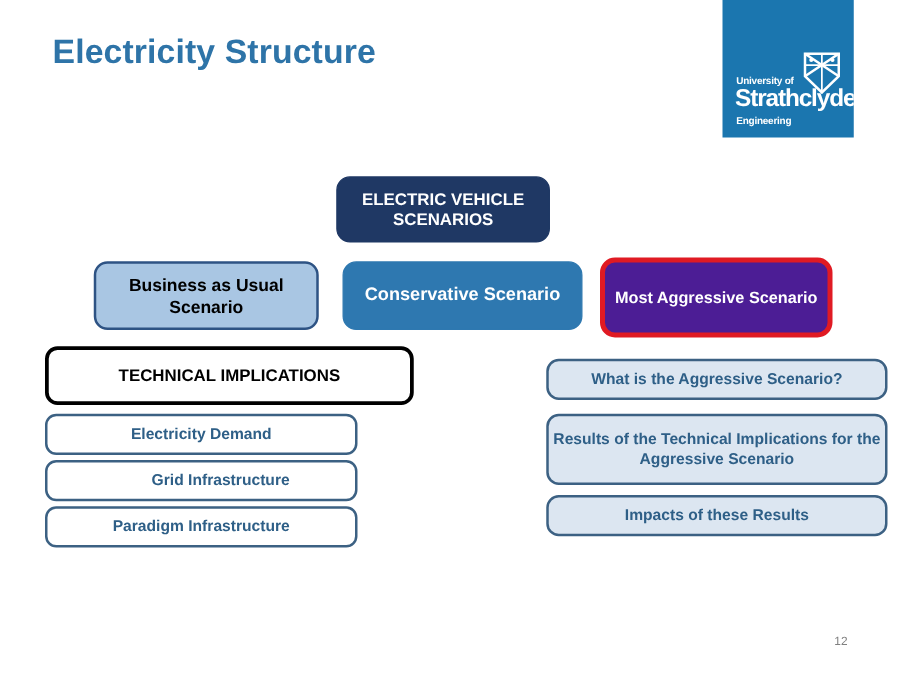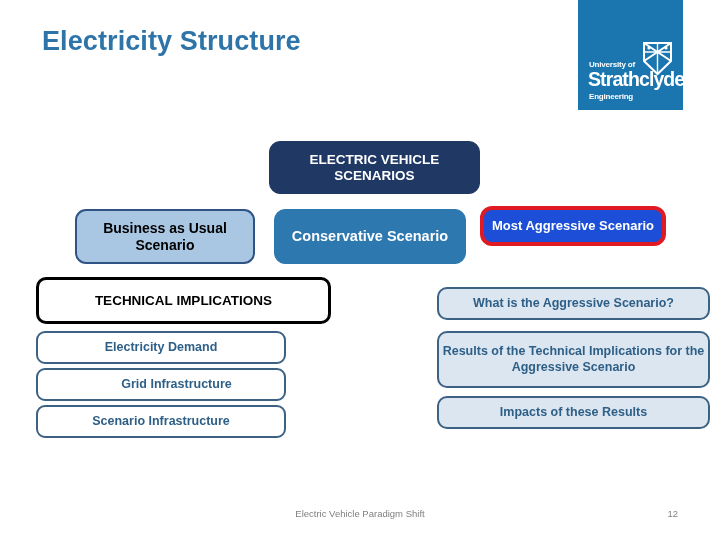--- a/index.html
+++ b/index.html
@@ -83,21 +83,21 @@
     justify-content: center;
     text-align: center;
     border-radius: 9px;
     line-height: 1.18;
   }
 
   
   .node-ev {
     left: 269px;
     top: 141px;
-    width: 211px;
+    width: 171px;
     height: 53px;
     background: #1F3864;
     border: 1px solid #1F3864;
     color: #ffffff;
     font-size: 13.5px;
     font-weight: bold;
     border-radius: 11px;
   }
 
   
@@ -122,22 +122,22 @@
     border: 1px solid #2E78B0;
     color: #ffffff;
     font-size: 14.5px;
     font-weight: bold;
     border-radius: 11px;
   }
   .node-aggr {
     left: 480px;
     top: 206px;
     width: 186px;
-    height: 40px;
-    background: #1d4ed8;
+    height: 64px;
+    background: #4c1d95;
     border: 4px solid #E01A23;
     color: #ffffff;
     font-size: 13px;
     font-weight: bold;
     border-radius: 12px;
   }
 
   
   .node-tech {
     left: 36px;
@@ -245,25 +245,24 @@
 <div class="node node-cons">Conservative Scenario</div>
 
 <div class="node node-aggr">Most Aggressive Scenario</div>
 
 <div class="node node-tech">TECHNICAL IMPLICATIONS</div>
 
 <div class="node node-left-sub node-ed">Electricity Demand</div>
 
 <div class="node node-left-sub node-grid">Grid Infrastructure</div>
 
-<div class="node node-left-sub node-chrg">Scenario Infrastructure</div>
+<div class="node node-left-sub node-chrg">Paradigm Infrastructure</div>
 
 <div class="node node-right node-what">What is the Aggressive Scenario?</div>
 
 <div class="node node-right node-results">Results of the Technical Implications for the Aggressive Scenario</div>
 
 <div class="node node-right node-impacts">Impacts of these Results</div>
 
 <div class="footer">
   <span class="footer-date">17/01/2022</span>
-  <span class="footer-center">Electric Vehicle Paradigm Shift</span>
   <span class="footer-page">12</span>
 </div>
 
 </body></html>

